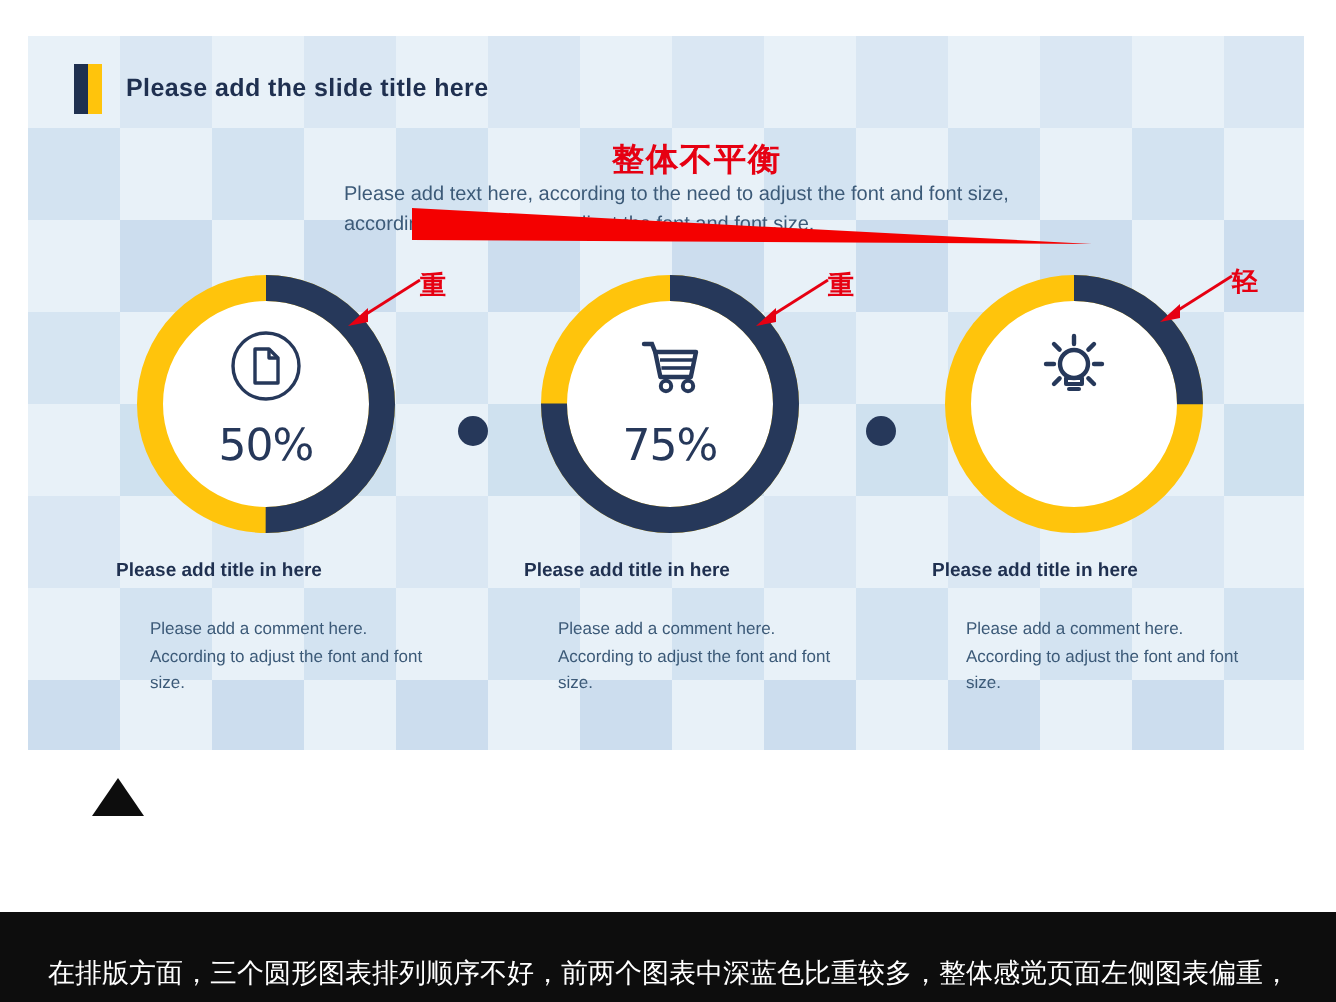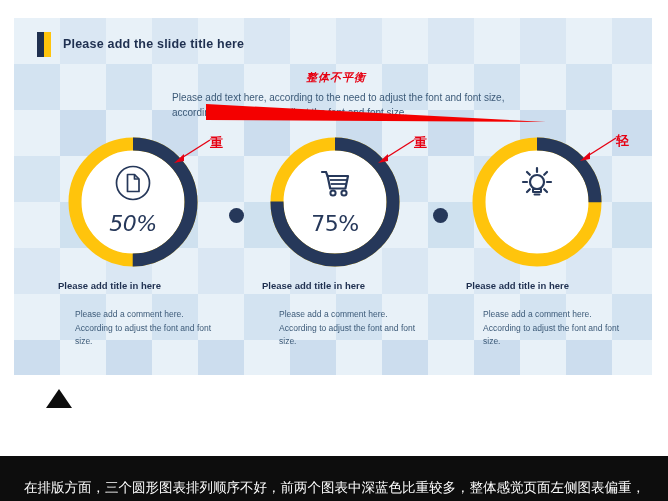--- a/index.html
+++ b/index.html
@@ -19,22 +19,22 @@
   
   #title-row{position:absolute;left:23px;top:13px;height:26px;display:flex;align-items:center;}
   .tbar{width:7px;height:25px;display:block;}
   .tbar.navy{background:#1f3050;}
   .tbar.gold{background:#ffc40c;}
   #title-text{margin-left:12px;font-size:12.5px;font-weight:bold;color:#1f3050;letter-spacing:.2px;white-space:nowrap;}
   
   #subtext{position:absolute;left:158px;top:72px;width:400px;
            font-size:10px;color:#3c5a78;line-height:15px;}
   
-  #ann-head{position:absolute;left:292px;top:52px;font-size:11px;font-weight:bold;color:#e60012;
-            font-family:"DejaVu Sans","Liberation Sans",sans-serif;letter-spacing:1px;font-style:italic;}
+  #ann-head{position:absolute;left:292px;top:52px;font-size:16px;font-weight:bold;color:#e60012;
+            font-family:"DejaVu Sans","Liberation Sans",sans-serif;letter-spacing:1px;}
   
   #wedge{position:absolute;left:192px;top:86px;width:340px;height:22px;}
   
   .donut-wrap{position:absolute;width:130px;height:130px;}
   .donut{position:absolute;inset:0;}
   .dot-sep{position:absolute;width:15px;height:15px;border-radius:50%;background:#26385a;}
   .pct{position:absolute;left:0;right:0;top:74px;text-align:center;font-size:22px;color:#26385a;
        font-family:"DejaVu Sans","Liberation Sans",sans-serif;letter-spacing:-.5px;}
   .ico{position:absolute;left:0;right:0;top:26px;display:flex;justify-content:center;}
   
@@ -128,21 +128,21 @@
     <div>Please add text here, according to the need to adjust the font and font size,</div>
     <div>according to the need to adjust the font and font size.</div>
   </div>
 
   <div id="ann-head">整体不平衡</div>
 
   <svg id="wedge" viewBox="0 0 340 22">
     <polygon points="0,0 340,18 0,16" fill="#f40000"></polygon>
   </svg>
 
-  <div class="donut-wrap" style="left:54px;top:119px;font-style:italic;">
+  <div class="donut-wrap" style="left:54px;top:119px;">
     <svg class="donut" viewBox="0 0 130 130">
       <circle cx="65" cy="65" r="58" fill="#ffffff"></circle>
       <circle cx="65" cy="65" r="58" fill="none" stroke="#ffc40c" stroke-width="13"></circle>
       <circle cx="65" cy="65" r="58" fill="none" stroke="#26385a" stroke-width="13" stroke-dasharray="182.2 364.4" transform="rotate(-90 65 65)"></circle>
       <circle cx="65" cy="65" r="51" fill="#ffffff"></circle>
     </svg>
     <div class="ico">
       <svg width="40" height="40" viewBox="0 0 40 40">
         <circle cx="20" cy="20" r="16.5" fill="none" stroke="#26385a" stroke-width="1.7"></circle>
         <path d="M14.5 11.5 h7 l4.5 4.5 v12.5 h-11.5 z" fill="none" stroke="#26385a" stroke-width="1.7" stroke-linejoin="round"></path>

